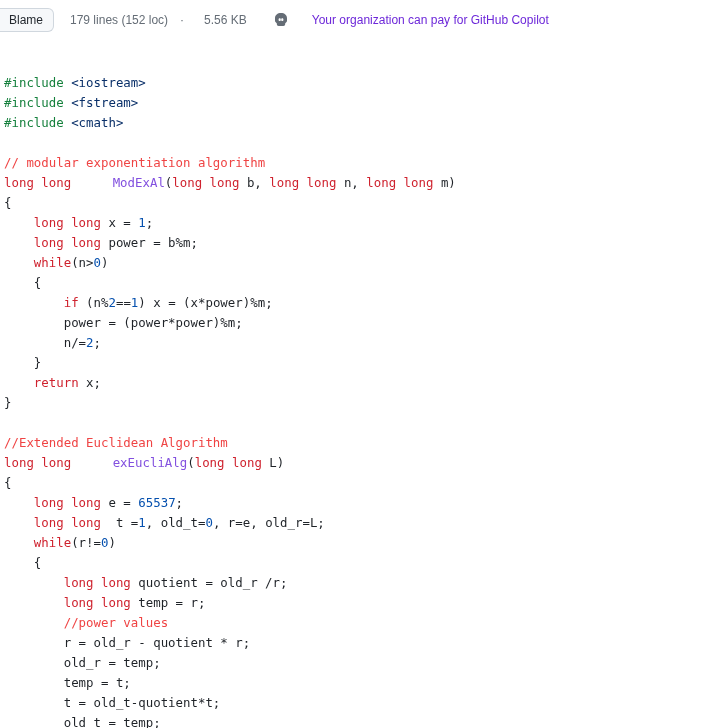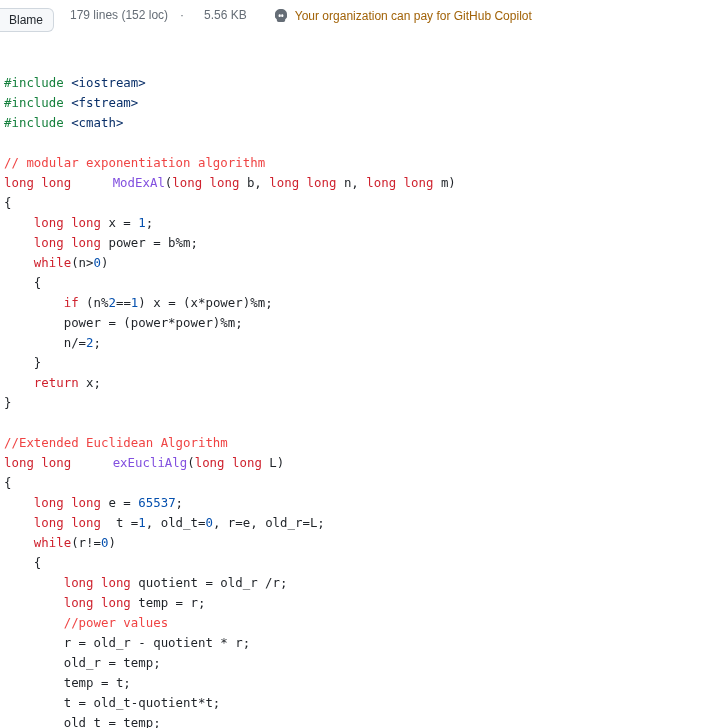--- a/index.html
+++ b/index.html
@@ -8,21 +8,21 @@
     font-family: -apple-system, BlinkMacSystemFont, "Segoe UI", Helvetica, Arial, sans-serif;
     background: #ffffff;
     color: #1f2328;
     font-size: 12px;
     width: 720px;
     height: 728px;
     overflow: hidden;
   }
   .toolbar {
     display: flex;
-    align-items: flex-start;
+    align-items: center;
     padding: 8px 0 10px 0;
     gap: 8px;
     border-bottom: 1px solid #d0d7de00;
     font-size: 12px;
     color: #656d76;
   }
   .blame-btn {
     background: #f6f8fa;
     border: 1px solid #d0d7de;
     border-radius: 6px;
@@ -36,23 +36,23 @@
     margin-left: -1px;
   }
   .file-meta {
     margin-left: 8px;
     color: #656d76;
   }
   .dot { margin: 0 4px; }
   .copilot {
     display: flex;
     align-items: center;
-    gap: 6px;
+    gap: 23px;
     margin-left: 18px;
-    color: #a16207;
+    color: #6d28d9;
   }
   .copilot-icon svg { display: block; }
   .code-area {
     padding: 10px 0 0 4px;
     font-family: ui-monospace, SFMono-Regular, "SF Mono", Menlo, Consolas, monospace;
     font-size: 12.4px;
     line-height: 20px;
     white-space: pre;
     color: #1f2328;
   }

